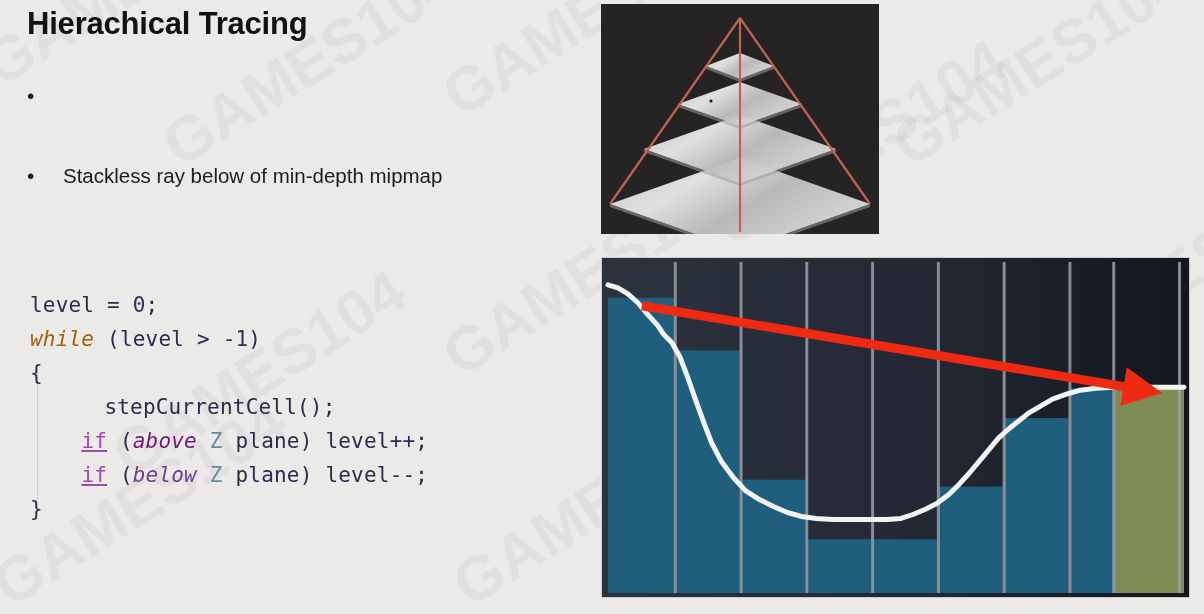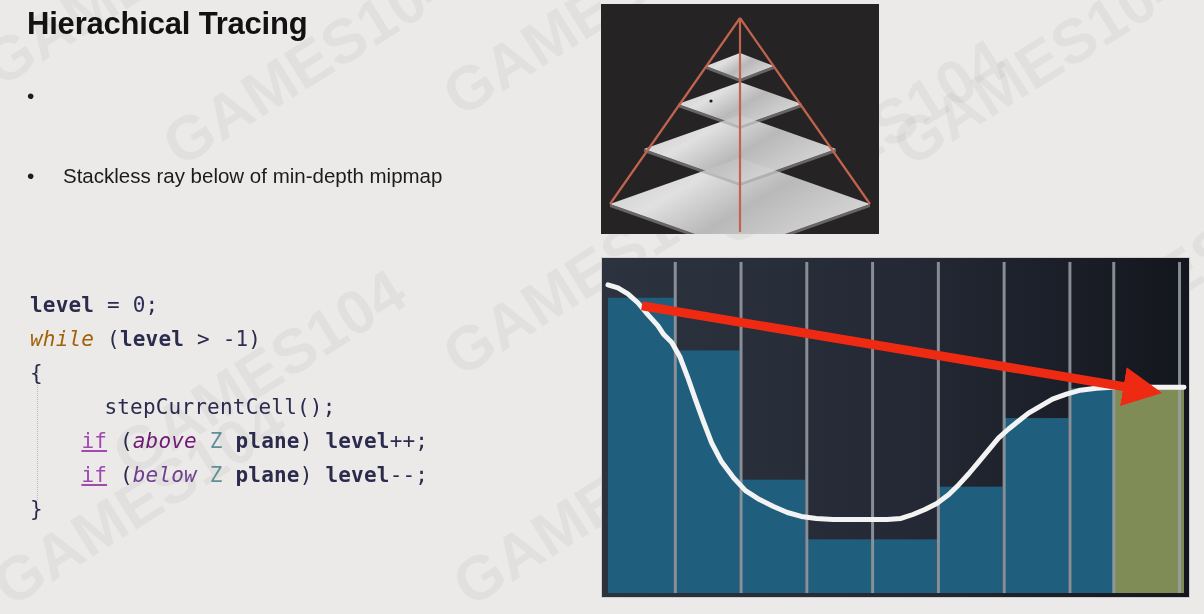--- a/index.html
+++ b/index.html
@@ -90,21 +90,21 @@
     position: absolute;
     left: 30px;
     top: 288px;
     font-family: "DejaVu Sans Mono", "Liberation Mono", monospace;
     font-size: 21px;
     line-height: 34px;
     white-space: pre;
     letter-spacing: 0.2px;
   }
   .code-line { height: 34px; }
-  .tok-plain   { color: #2b2b4e; font-weight: bold; }
+  .tok-plain   { color: #2b2b4e; }
   .tok-kw      { color: #a16207; font-style: italic; }
   .tok-kw2     { color: #a04ab0; text-decoration: underline; }
   .tok-num     { color: #2e2e58; }
   .tok-func    { color: #2b2b4e; margin-left: 23px; }
   .tok-italic  { color: #701a75; font-style: italic; }
   .tok-italic2 { color: #6e3f8f; font-style: italic; margin-top: 34px; }
   .tok-z       { color: #5d8f97; }
   .tok-punct   { color: #2b2b4e; }
 
   .indent-guide {

